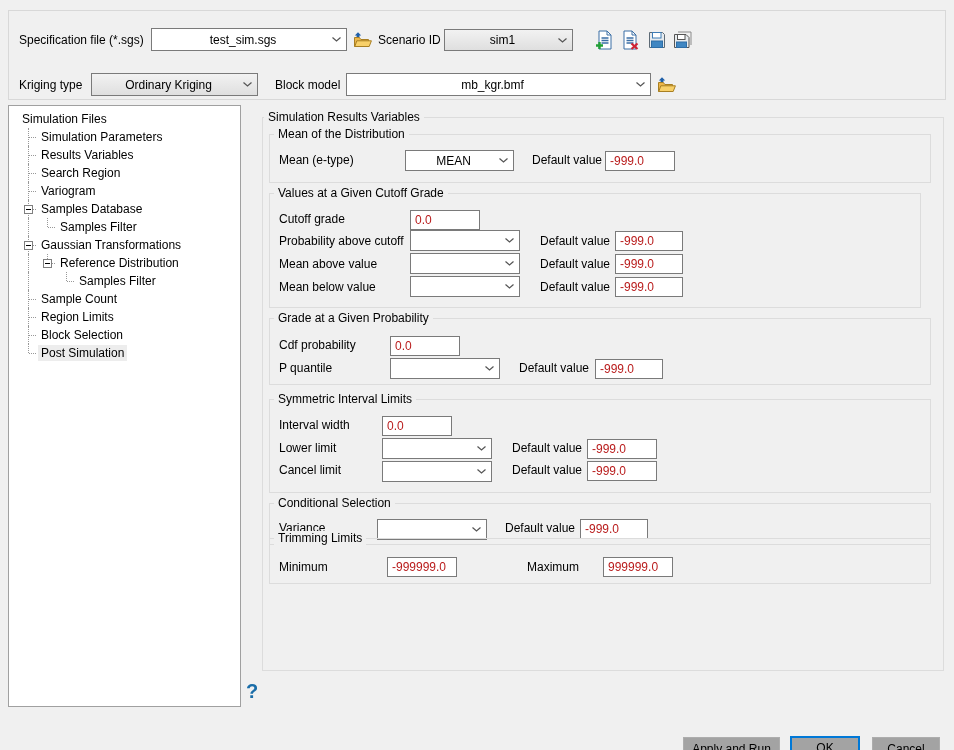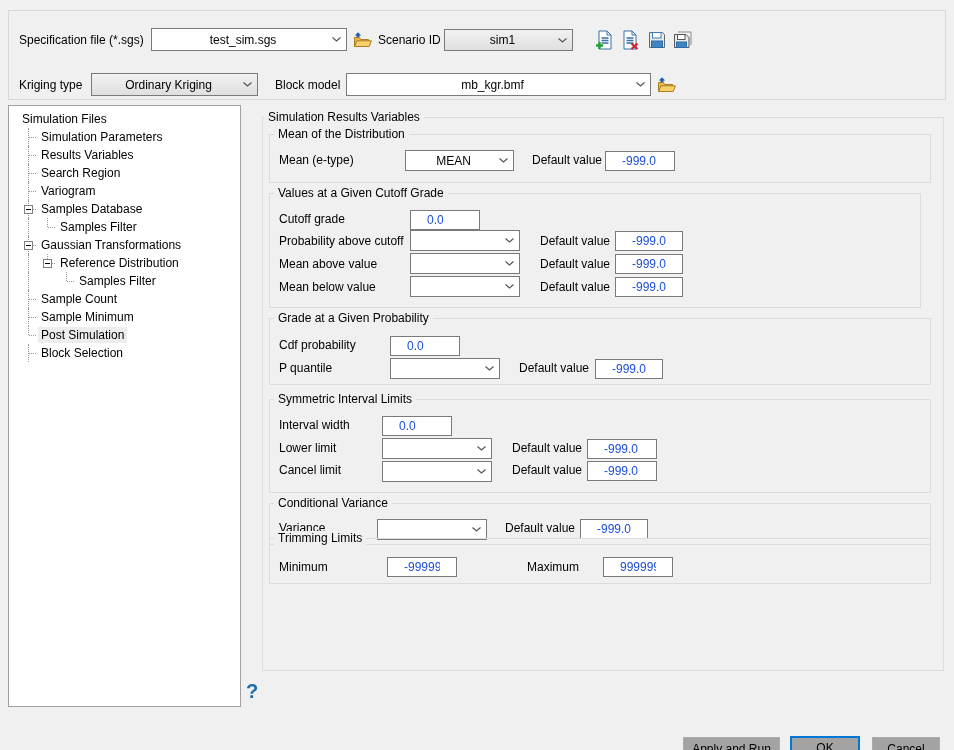--- a/index.html
+++ b/index.html
@@ -5,22 +5,22 @@
   html,body{margin:0;padding:0}
   body{
     width:954px;height:750px;position:relative;
     background:#f0f0f0;color:#000;
     font-family:"Liberation Sans",sans-serif;font-size:12px;
     overflow:hidden;
   }
   .lbl{position:absolute;height:15px;line-height:15px;white-space:nowrap}
   input.tf{
     position:absolute;height:20px;box-sizing:border-box;
-    border:1px solid #7a7a7a;background:#fff;padding:0 16px;
-    font-family:"Liberation Sans",sans-serif;font-size:12px;color:#1d4ed8;
+    border:1px solid #7a7a7a;background:#fff;padding:0 4px;
+    font-family:"Liberation Sans",sans-serif;font-size:12px;color:#b91c1c;
   }
   .combo{
     position:absolute;height:21px;box-sizing:border-box;
     border:1px solid #7a7a7a;background:#fff;
     display:flex;align-items:center;padding:0 3px 0 5px;cursor:default;text-align:center;
   }
   .combo .val{flex:1;white-space:nowrap;overflow:hidden}
   .combo .chev{flex:0 0 14px;display:flex;justify-content:center;align-items:center}
   .combo.gray{background:linear-gradient(#f2f2f2,#dfdfdf)}
   .toppanel{
@@ -215,33 +215,33 @@
     <div class="tree-row">
       <span class="cell conn vline">
         <span class="twig"></span>
       </span>
       <span class="tree-label">Sample Count</span>
     </div>
     <div class="tree-row">
       <span class="cell conn vline">
         <span class="twig"></span>
       </span>
-      <span class="tree-label">Sample Minimum</span>
+      <span class="tree-label">Region Limits</span>
+    </div>
+    <div class="tree-row">
+      <span class="cell conn vline">
+        <span class="twig"></span>
+      </span>
+      <span class="tree-label">Block Selection</span>
     </div>
     <div class="tree-row selected">
       <span class="cell conn vhalf">
         <span class="twig"></span>
       </span>
       <span class="tree-label">Post Simulation</span>
-    </div>
-    <div class="tree-row">
-      <span class="cell conn vline">
-        <span class="twig"></span>
-      </span>
-      <span class="tree-label">Block Selection</span>
     </div>
   </div>
 
 <span class="help">?</span>
 
 <div class="groupbox" style="left:262px;top:117px;width:682px;height:554px">
   <span class="glabel" style="left:1px">Simulation Results Variables</span>
 
   <div class="groupbox" style="left:6px;top:16px;width:662px;height:49px;border-color:#dcdcdc">
     <span class="glabel">Mean of the Distribution</span>
@@ -341,21 +341,21 @@
         <svg width="9" height="5" viewBox="0 0 9 5">
             <path d="M0.5 0.5 L4.5 4 L8.5 0.5" fill="none" stroke="#555" stroke-width="1.2"></path>
           </svg>
       </span>
     </div>
     <span class="lbl" style="left:242px;top:63px">Default value</span>
     <input class="tf" style="left: 317px; top: 61px; width: 70px;" value="-999.0">
   </div>
 
   <div class="groupbox" style="left:6px;top:385px;width:662px;height:42px">
-    <span class="glabel">Conditional Variance</span>
+    <span class="glabel">Conditional Selection</span>
     <span class="lbl" style="left:9px;top:17px">Variance</span>
     <div class="combo" style="left:107px;top:15px;width:110px">
       <span class="val"></span>
       <span class="chev">
         <svg width="9" height="5" viewBox="0 0 9 5">
             <path d="M0.5 0.5 L4.5 4 L8.5 0.5" fill="none" stroke="#555" stroke-width="1.2"></path>
           </svg>
       </span>
     </div>
     <span class="lbl" style="left:235px;top:17px">Default value</span>

